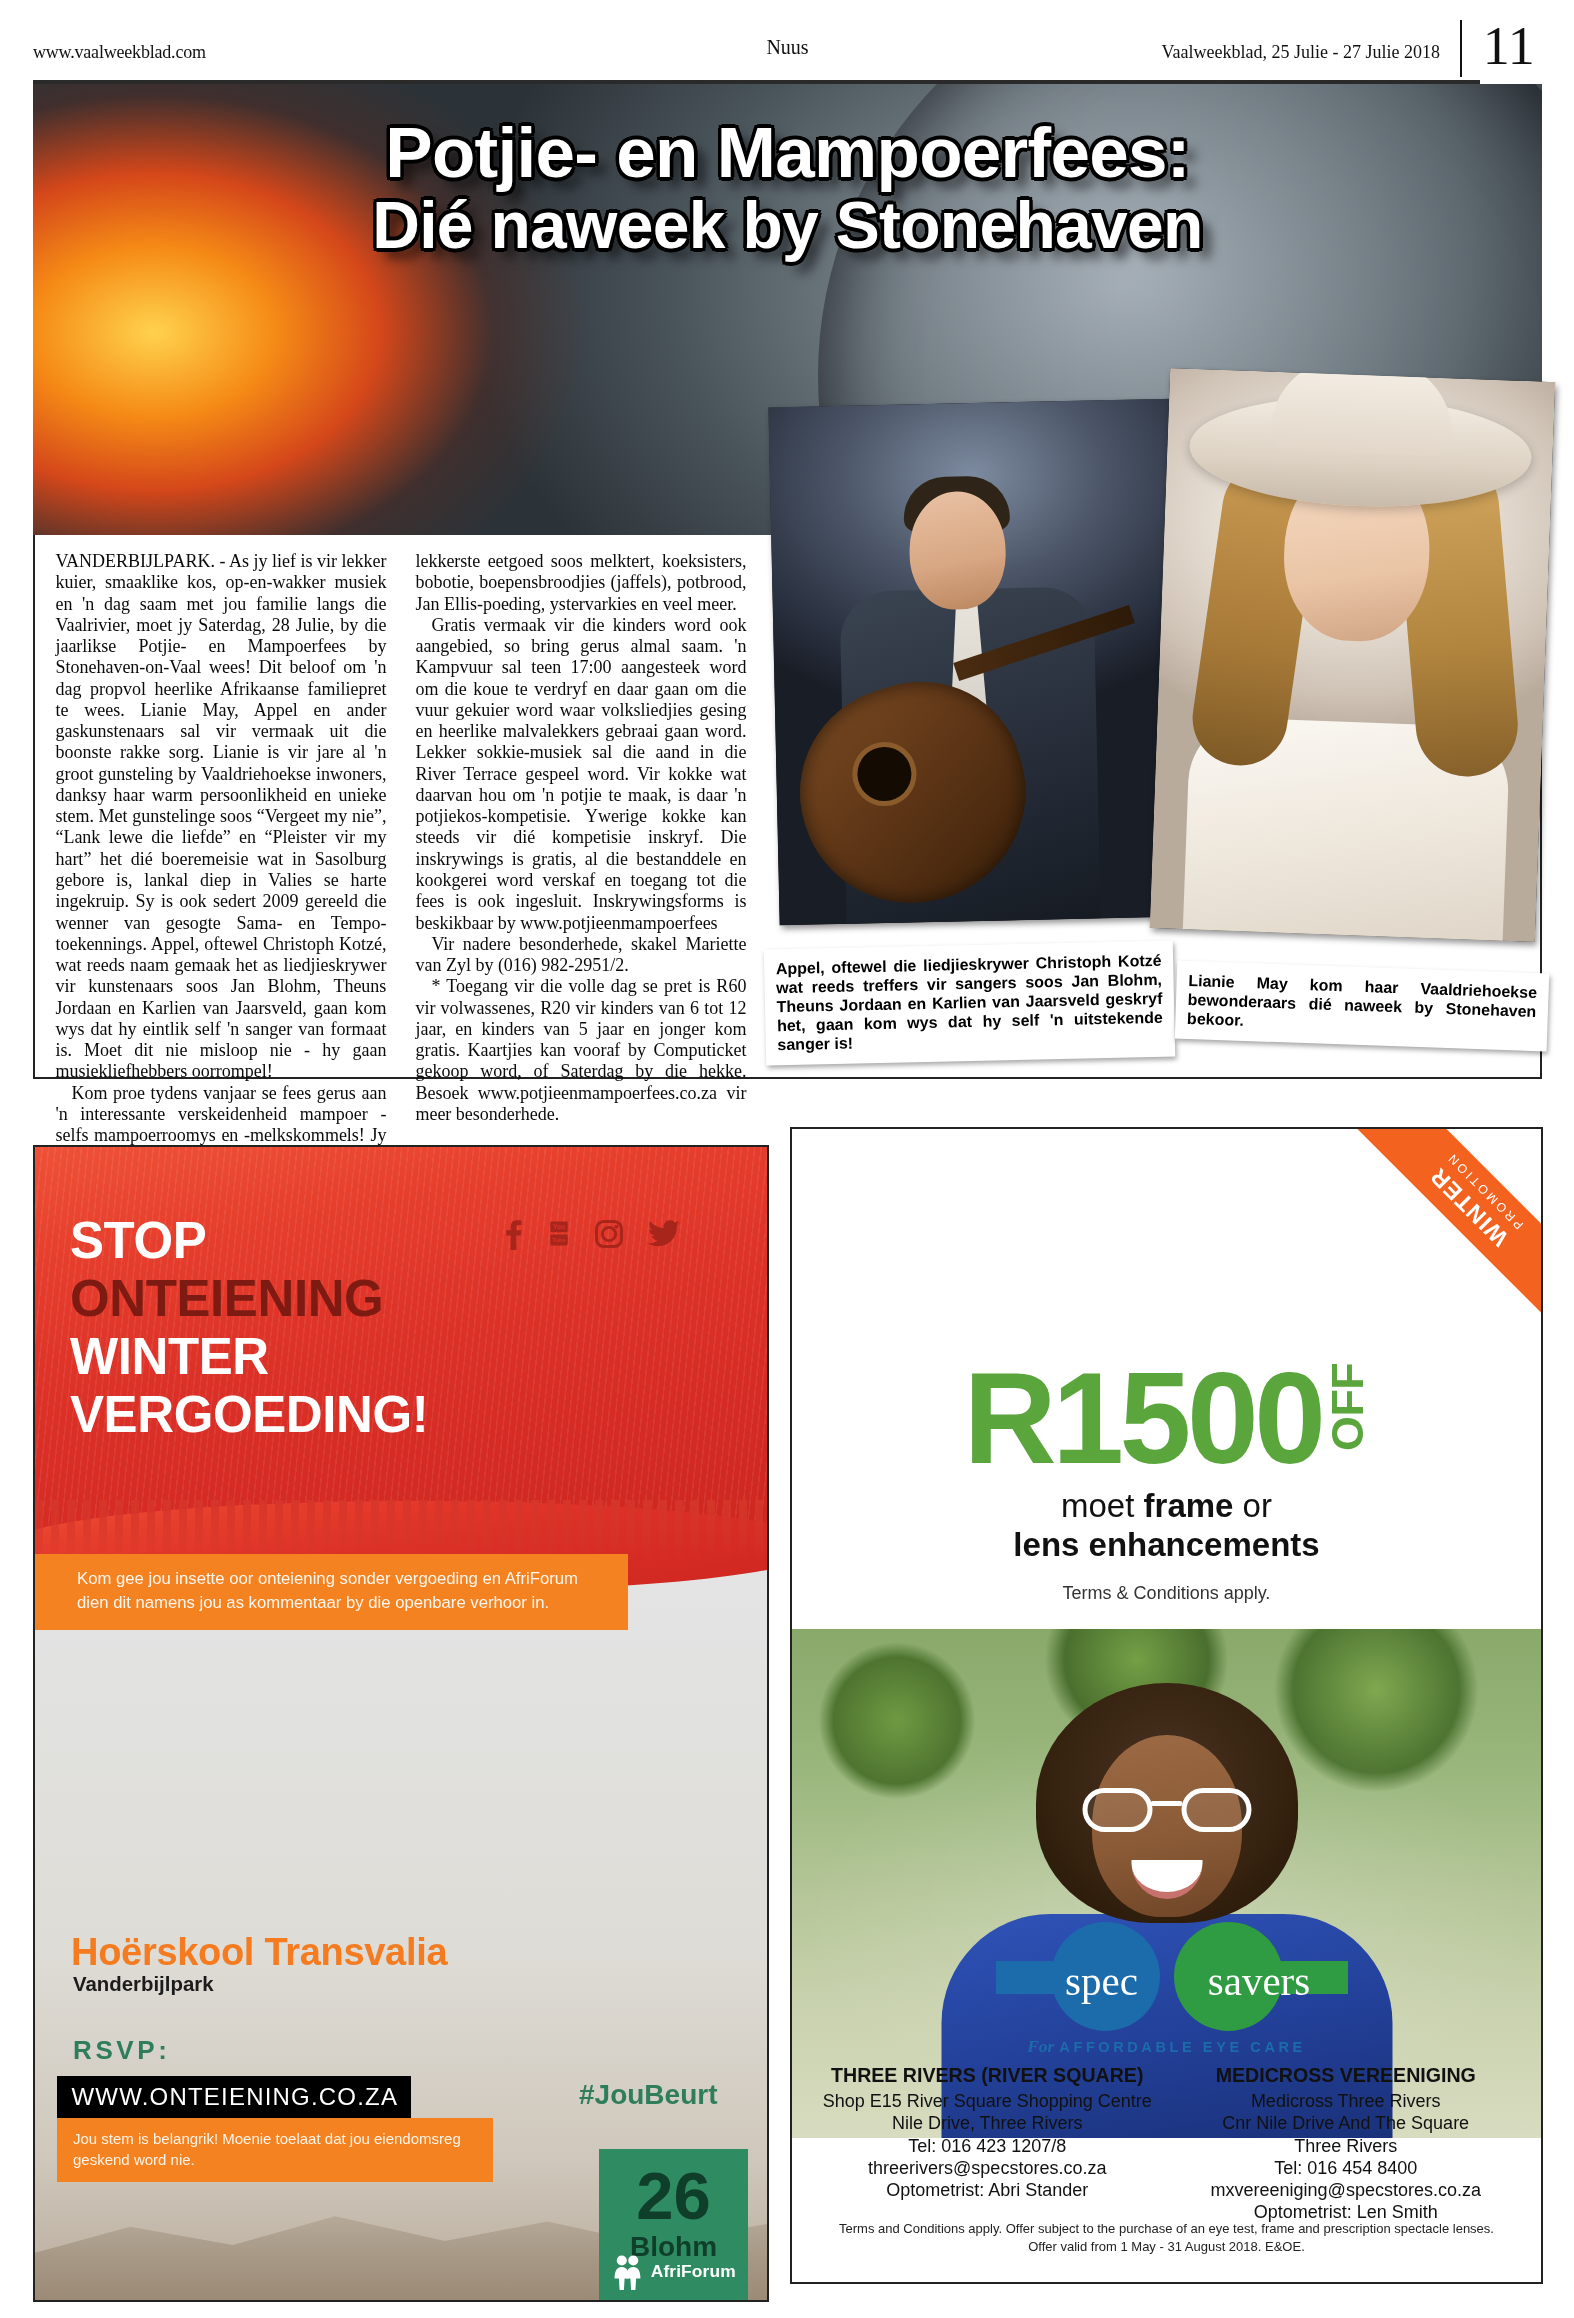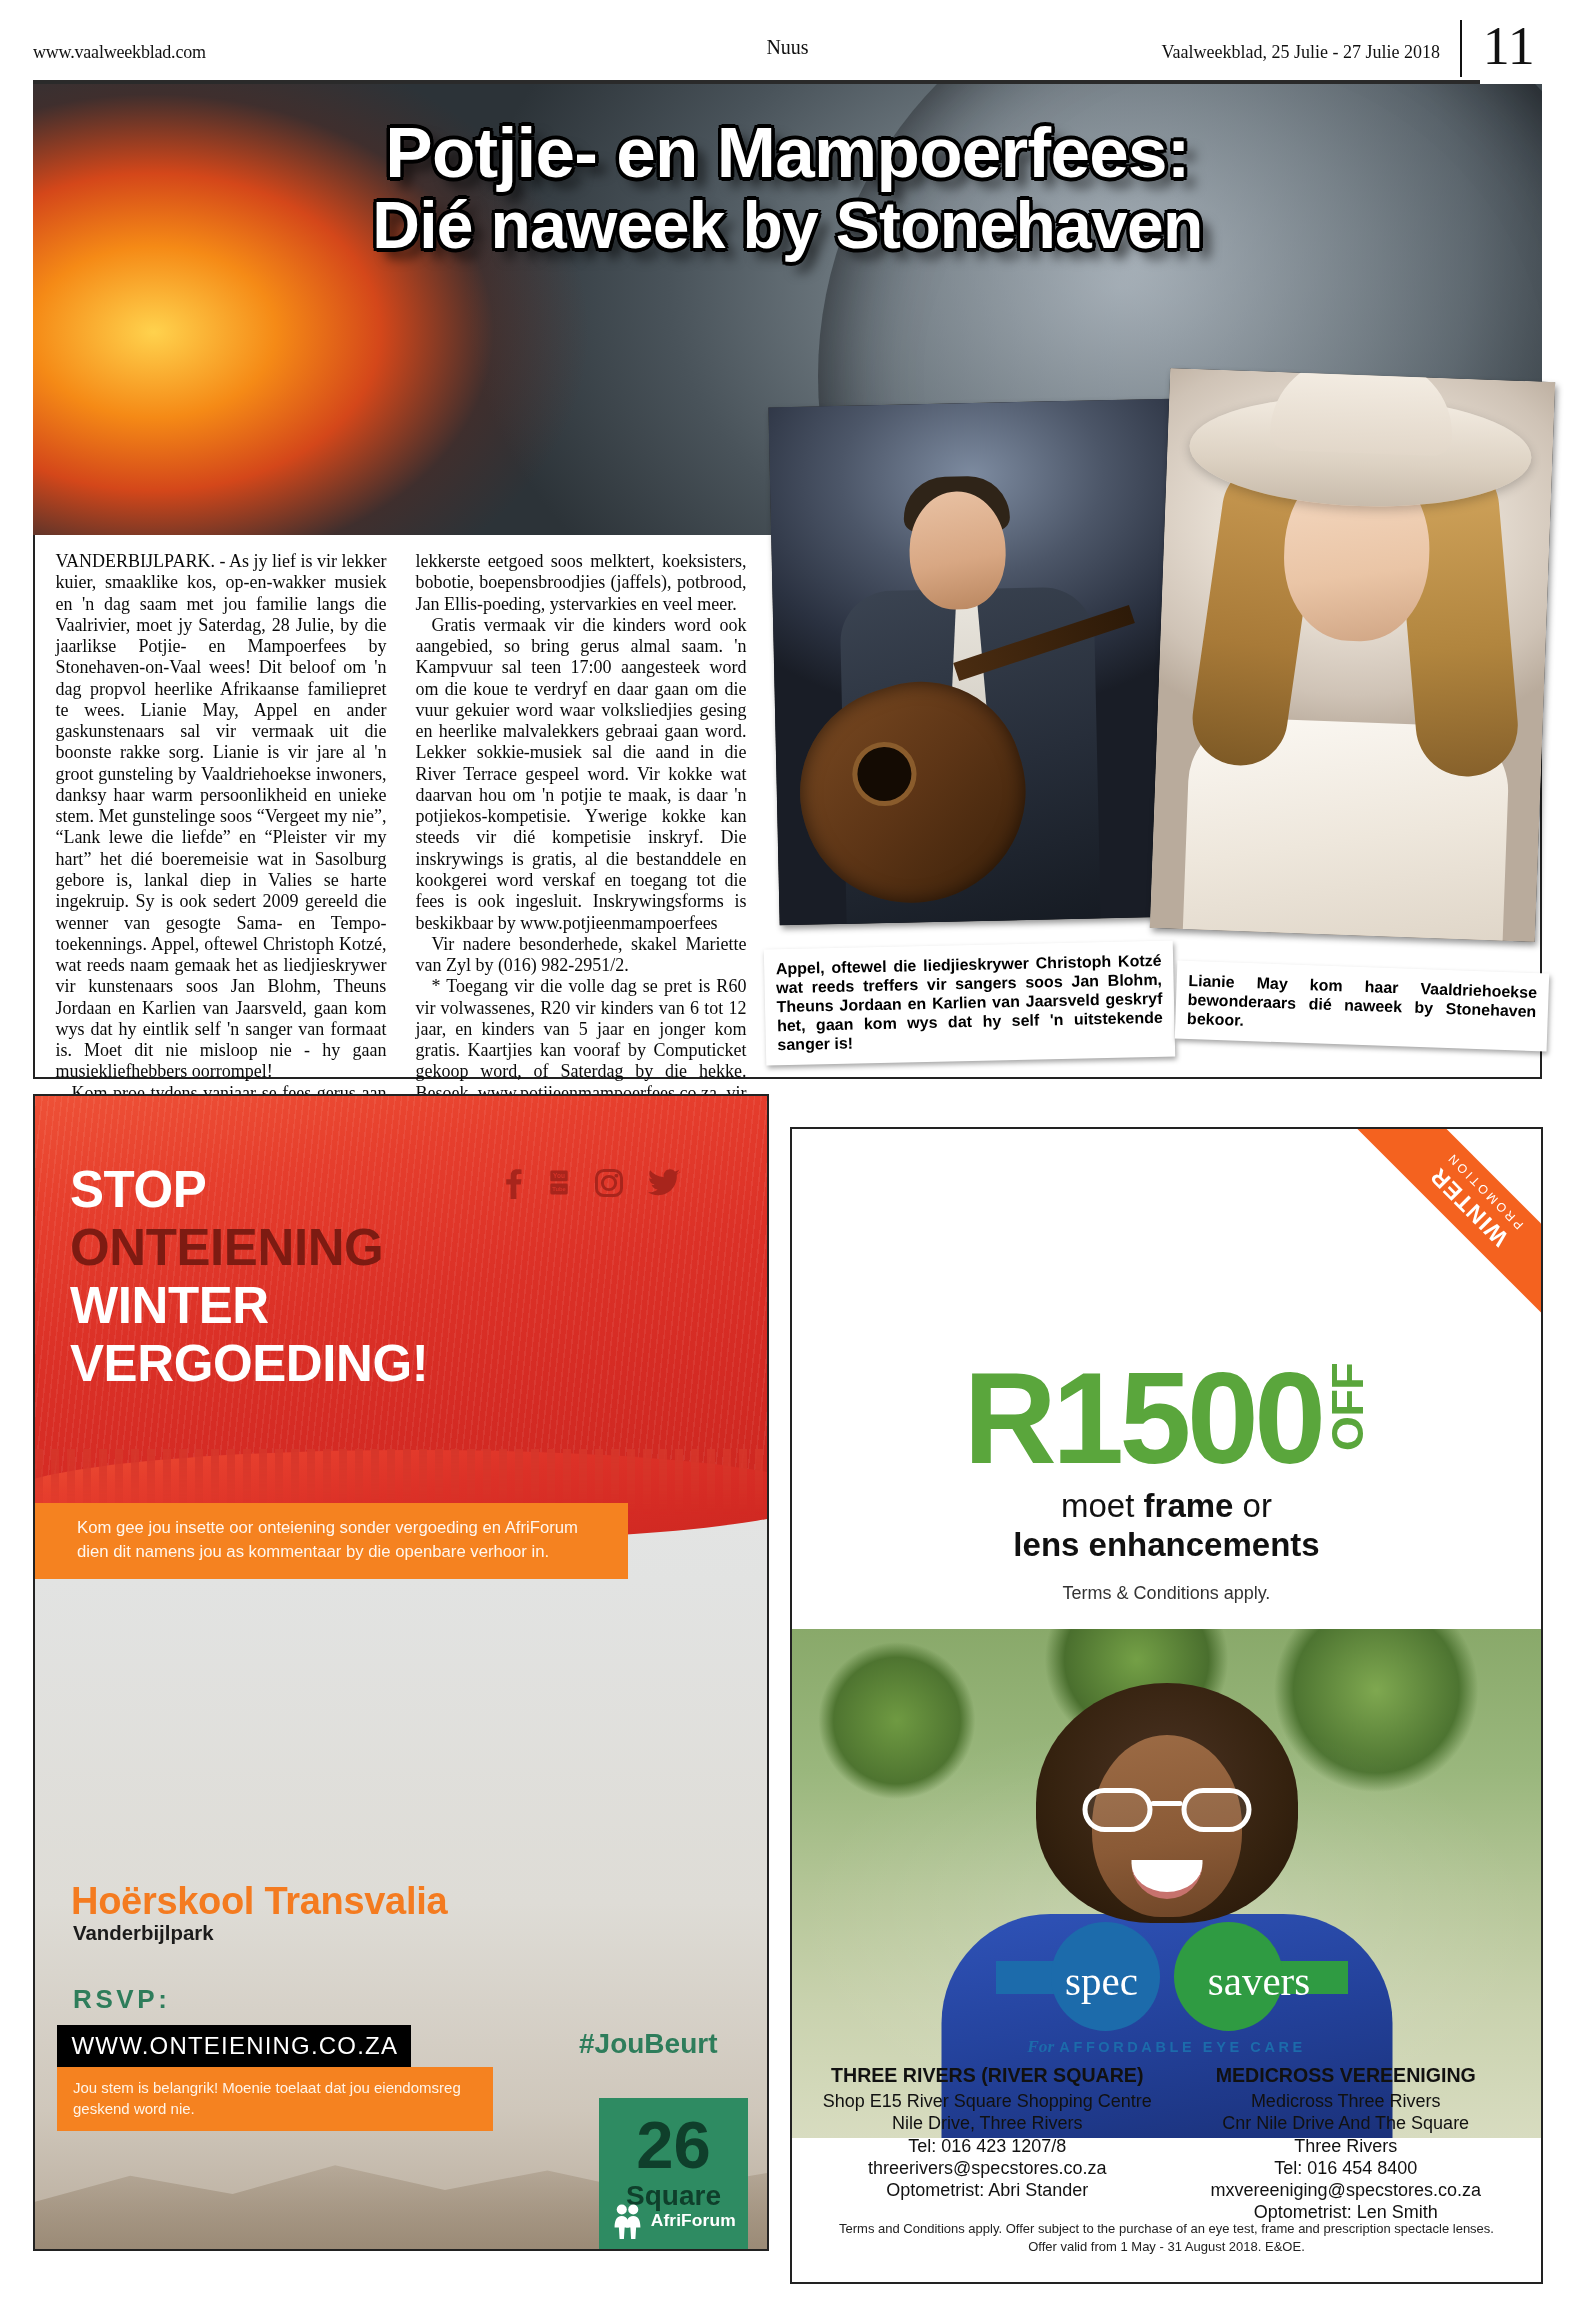--- a/index.html
+++ b/index.html
@@ -69,21 +69,21 @@
   .ph2 .hairL{position:absolute;left:12%;top:16%;width:95px;height:305px;border-radius:47px;background:linear-gradient(180deg,#c99a52 0%,#a87a38 60%,#7e5a26 100%);transform:rotate(6deg);}
   .ph2 .hairR{position:absolute;right:10%;top:14%;width:102px;height:320px;border-radius:51px;background:linear-gradient(180deg,#d4a75f 0%,#b1853e 60%,#87612b 100%);transform:rotate(-7deg);}
   .ph2 .torso{position:absolute;left:50%;top:62%;width:320px;height:42%;transform:translateX(-50%);border-radius:65px 65px 0 0;background:linear-gradient(170deg,#fbf8f3 0%,#eee7dc 50%,#ddd3c5 100%);}
 
   .cap{position:absolute;background:#fff;box-shadow:1.5px 2.9px 5.8px rgba(0,0,0,.35);padding:9.5px 11.6px 11px 11.6px;box-sizing:border-box;
        font-family:"Liberation Sans",sans-serif;font-weight:bold;font-size:16px;line-height:1.2;color:#000;text-align:justify;}
   .cap1{left:765px;top:945px;width:409px;transform:rotate(-1.25deg);}
   .cap2{left:1176px;top:967px;width:372px;transform:rotate(2.0deg);}
 
   
-  .ad-left{position:absolute;left:33px;top:1094px;width:736px;height:1157px;border:2.2px solid #222;box-sizing:border-box;overflow:hidden;background:#ddd;}
+  .ad-left{position:absolute;left:33px;top:1145px;width:736px;height:1157px;border:2.2px solid #222;box-sizing:border-box;overflow:hidden;background:#ddd;}
   .ad-right{position:absolute;left:790px;top:1127px;width:753px;height:1157px;border:2.2px solid #222;box-sizing:border-box;overflow:hidden;background:#fff;}
 
   
   .af-sky{position:absolute;left:0;top:0;right:0;bottom:0;background:linear-gradient(180deg,#e9eaea 0%,#e2e3e2 42%,#dedcd6 70%,#cfc7bb 88%,#b8ab9b 100%);}
   .af-hills{position:absolute;left:0;right:0;bottom:0;height:131px;background:linear-gradient(180deg,rgba(190,176,158,.25),rgba(150,133,112,.85));
     clip-path:polygon(0 64%,13% 44%,27% 58%,41% 36%,56% 55%,70% 40%,84% 57%,100% 42%,100% 100%,0 100%);}
   .af-red{position:absolute;left:0;top:0;right:0;height:407px;
     background:linear-gradient(170deg,#e8533a 0%,#e0402f 22%,#d63329 48%,#cf2d26 72%,#c62922 100%);
     filter:saturate(1.05);}
   .af-red:before{content:"";position:absolute;inset:0;opacity:.30;
@@ -275,21 +275,21 @@
 
     <div class="af-school">Hoërskool Transvalia</div>
     <div class="af-town">Vanderbijlpark</div>
     <div class="af-rsvp">RSVP:</div>
     <div class="af-urlbar">WWW.ONTEIENING.CO.ZA</div>
     <div class="af-band2">Jou stem is belangrik! Moenie toelaat dat jou eiendomsreg geskend word nie.</div>
     <div class="af-hash">#JouBeurt</div>
 
     <div class="af-datebox">
       <div class="af-day">26</div>
-      <div class="af-month">Square</div>
+      <div class="af-month">Blohm</div>
     </div>
     <div class="af-timebox">
       
     </div>
     <div class="af-logowrap">
       <svg width="33" height="36" viewBox="0 0 46 50">
         <circle cx="15" cy="9" r="7" fill="#fff"></circle>
           <circle cx="31" cy="9" r="7" fill="#fff"></circle>
         <path d="M15 18 C7 18 5 26 5 34 L11 34 L12 50 L18 50 L19 34 L25 34 C25 26 23 18 15 18Z" fill="#fff"></path>
         <path d="M31 18 C23 18 21 26 21 34 L27 34 L28 50 L34 50 L35 34 L41 34 C41 26 39 18 31 18Z" fill="#fff"></path>

